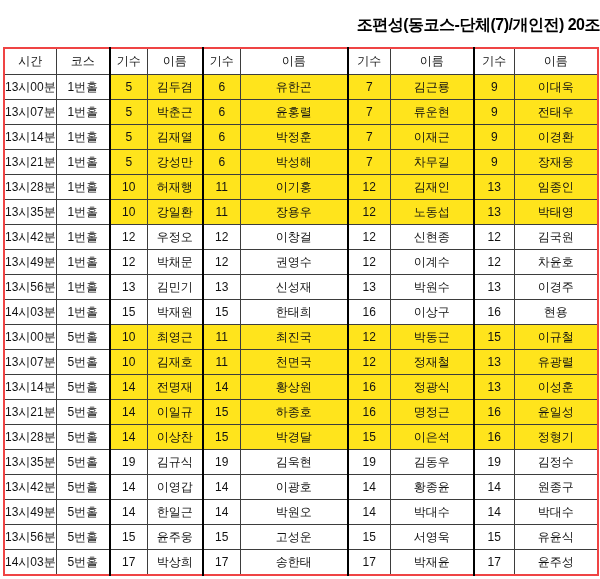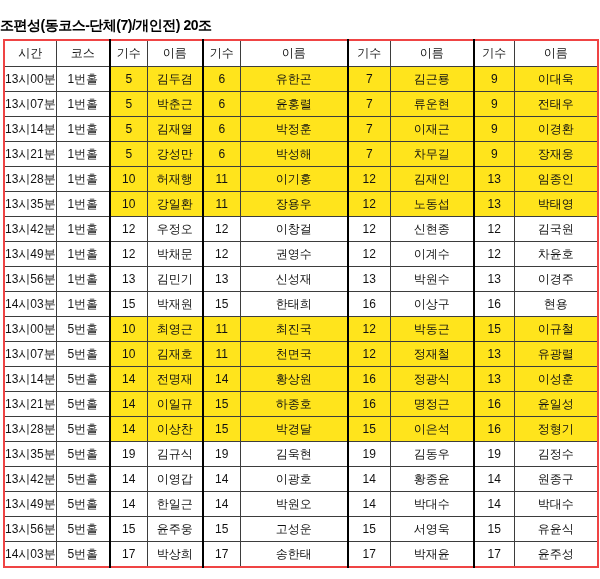--- a/index.html
+++ b/index.html
@@ -11,23 +11,23 @@
     overflow: hidden;
     font-family: "Liberation Sans", sans-serif;
   }
   .page {
     position: relative;
     width: 600px;
     height: 579px;
     background: #ffffff;
   }
   .title {
-    margin: 13px 0 2px 0;
-    text-align: left;
-    font-size: 14px;
+    margin: 13px 0 10px 0;
+    text-align: right;
+    font-size: 16px;
     line-height: 24px;
     font-weight: bold;
     color: #000000;
     letter-spacing: -0.5px;
   }
   table.pairing {
     border-collapse: collapse;
     table-layout: fixed;
     margin-left: 3px;
     width: 594px;

